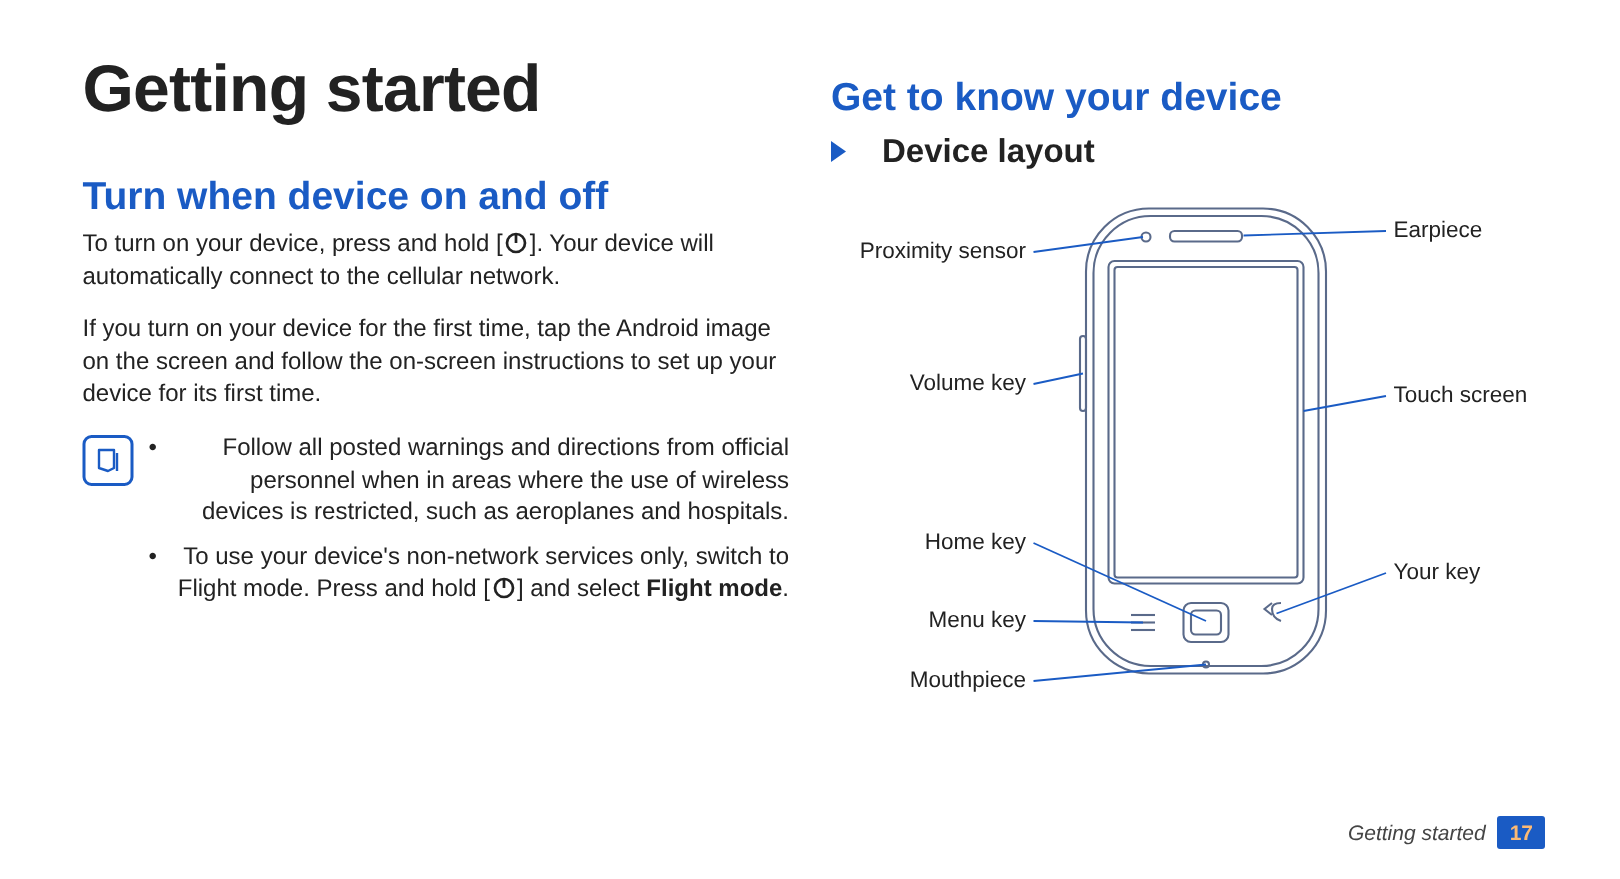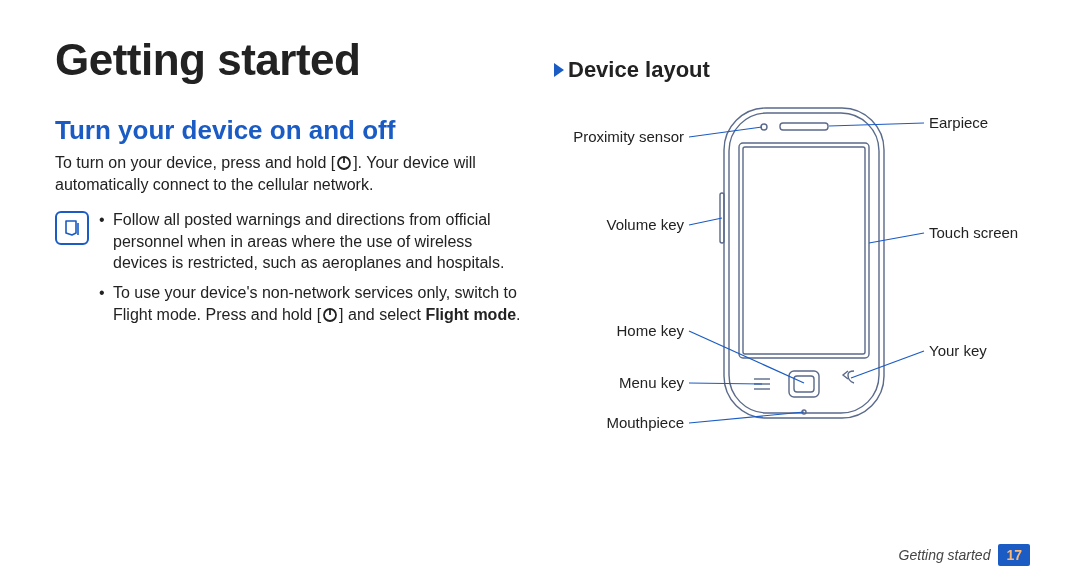--- a/index.html
+++ b/index.html
@@ -37,21 +37,21 @@
     font-size: 26px;
     font-weight: 700;
     margin-bottom: 6px;
   }
   h3.sub {
     font-size: 22px;
     font-weight: 700;
     margin: 8px 0 10px 0;
     display: flex;
     align-items: center;
-    gap: 4px;
+    gap: 24px;
   }
   .chevron {
     width: 0;
     height: 0;
     border-top: 7px solid transparent;
     border-bottom: 7px solid transparent;
     border-left: 10px solid #1a5bc4;
     display: inline-block;
   }
   p.body {
@@ -83,20 +83,21 @@
   ul.notes {
     list-style: none;
     padding-left: 0;
   }
   ul.notes li {
     font-size: 16px;
     line-height: 1.35;
     position: relative;
     padding-left: 14px;
     margin-bottom: 8px;
+    text-align: right;
   }
   ul.notes li::before {
     content: "•";
     position: absolute;
     left: 0;
     top: 0;
   }
   b { font-weight: 700; }
   .diagram-wrap {
     position: relative;
@@ -135,31 +136,32 @@
     border-radius: 2px;
   }
 </style>
 </head>
 <body>
 
 <div class="page">
   <div class="col-left">
     <h1>Getting started</h1>
 
-    <h2 class="blue">Turn your device on and off</h2>
+    <h2 class="blue">Turn when device on and off</h2>
 
     <p class="body">
       <span>To turn on your device, press and hold [</span><span class="power-icon">
           <svg width="16" height="16" viewBox="0 0 16 16">
             <circle cx="8" cy="8" r="6" fill="none" stroke="#222" stroke-width="1.8"></circle>
             <line x1="8" y1="2" x2="8" y2="8" stroke="#222" stroke-width="1.8"></line>
           </svg>
         </span><span>]. Your device will automatically connect to the cellular network.</span>
     </p>
 
+    <p class="body">If you turn on your device for the first time, tap the Android image on the screen and follow the on-screen instructions to set up your device for its first time.</p>
 
 
     <div class="icon-block">
       <div class="note-icon">
         <svg width="20" height="20" viewBox="0 0 20 20">
           <path d="M4 3 L14 3 L14 15 L10 17 L4 15 Z" fill="none" stroke="#1a5bc4" stroke-width="1.6" stroke-linejoin="round"></path>
           <path d="M16 5 L16 17" fill="none" stroke="#1a5bc4" stroke-width="1.6"></path>
         </svg>
       </div>
       <ul class="notes">
@@ -170,20 +172,21 @@
                 <circle cx="8" cy="8" r="6" fill="none" stroke="#222" stroke-width="1.8"></circle>
                 <line x1="8" y1="2" x2="8" y2="8" stroke="#222" stroke-width="1.8"></line>
               </svg>
             </span><span>] and select </span><b>Flight mode</b><span>.</span>
         </li>
       </ul>
     </div>
   </div>
 
   <div class="col-right">
+    <h2 class="blue">Get to know your device</h2>
     <h3 class="sub">
       <span class="chevron"></span>
       <span>Device layout</span>
     </h3>
 
     <div class="diagram-wrap">
 
       <svg width="460" height="380" viewBox="0 0 460 380">
 
         <g stroke="#5a6a8a" stroke-width="1.4" fill="none">

